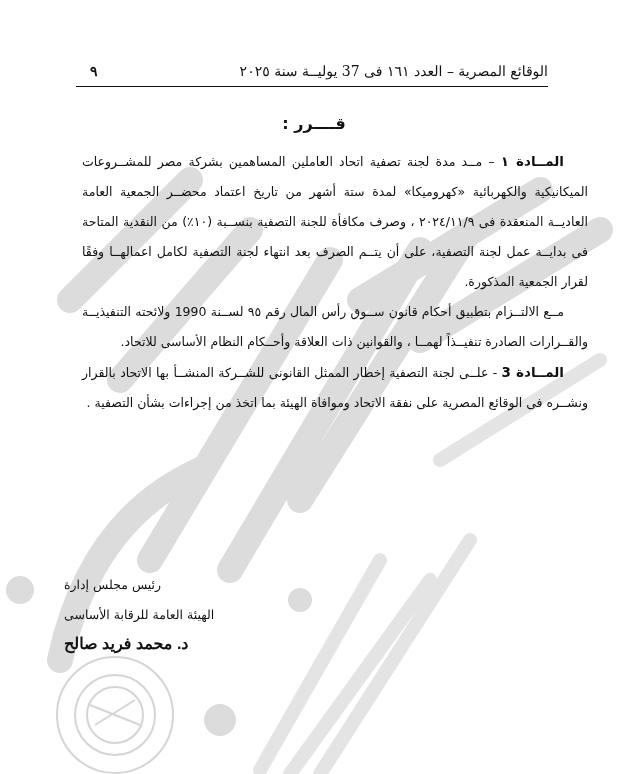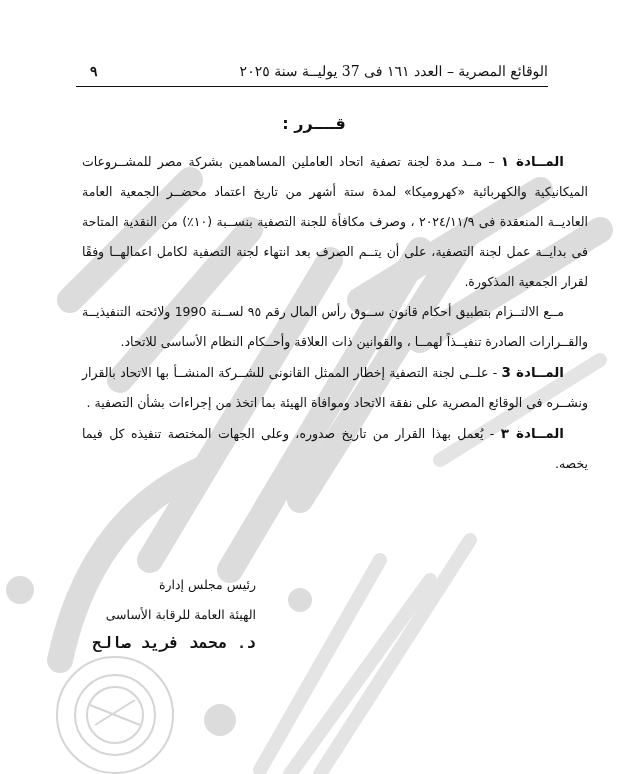--- a/index.html
+++ b/index.html
@@ -30,25 +30,25 @@
   }
   .body-text {
     position: absolute; left: 62px; width: 506px; top: 146px;
     direction: rtl; text-align: justify;
     font-size: 12.5px; line-height: 30px; margin-left: 20px;
   }
   .body-text p { margin: 0; }
   .body-text .indent { text-indent: 24px; }
   .art-label { font-weight: bold; font-size: 13.5px; }
   .signature {
-    position: absolute; left: 76px; width: 180px; top: 570px;
-    direction: rtl; text-align: right; font-family: "DejaVu Serif", serif;
+    position: absolute; left: 64px; width: 180px; top: 570px;
+    direction: rtl; text-align: left; font-family: "DejaVu Serif", serif;
   }
   .signature .line1, .signature .line2 { font-size: 12.5px; line-height: 30px; }
-  .signature .name { font-family: Liberation Mono, monospace; font-weight: bold; font-size: 16px; line-height: 28px; }
+  .signature .name { font-family: Liberation Sans, sans-serif; font-weight: bold; font-size: 16px; line-height: 28px; }
 </style>
 </head>
 <body>
 
 <svg class="watermark" width="628" height="774" viewBox="0 0 628 774">
   <g fill="none" stroke="#dcdcdc" stroke-width="26" stroke-linecap="round">
     <path d="M60 660 Q90 520 200 470"></path>
     <path d="M150 560 L330 260"></path>
     <path d="M230 570 L420 250"></path>
     <path d="M300 500 L470 230"></path>
@@ -85,23 +85,20 @@
   <div class="decision-title">قــــرر :</div>
 
   <div class="body-text">
     <p class="indent">
       <span class="art-label">المــادة ١</span><span> – مــد مدة لجنة تصفية اتحاد العاملين المساهمين بشركة مصر للمشــروعات الميكانيكية والكهربائية «كهروميكا» لمدة ستة أشهر من تاريخ اعتماد محضــر الجمعية العامة العاديــة المنعقدة فى ٢٠٢٤/١١/٩ ، وصرف مكافأة للجنة التصفية بنســبة (١٠٪) من النقدية المتاحة فى بدايــة عمل لجنة التصفية، على أن يتــم الصرف بعد انتهاء لجنة التصفية لكامل اعمالهــا وفقًا لقرار الجمعية المذكورة.</span>
     </p>
     <p class="indent">مــع الالتــزام بتطبيق أحكام قانون ســوق رأس المال رقم ٩٥ لســنة 1990 ولائحته التنفيذيــة والقــرارات الصادرة تنفيــذاً لهمــا ، والقوانين ذات العلاقة وأحــكام النظام الأساسى للاتحاد.</p>
     <p class="indent">
       <span class="art-label">المــادة 3</span><span> - علــى لجنة التصفية إخطار الممثل القانونى للشــركة المنشــأ بها الاتحاد بالقرار ونشــره فى الوقائع المصرية على نفقة الاتحاد وموافاة الهيئة بما اتخذ من إجراءات بشأن التصفية .</span>
     </p>
-    <p class="indent">
-      <span class="art-label">المــادة ٣</span><span> - يُعمل بهذا القرار من تاريخ صدوره، وعلى الجهات المختصة تنفيذه كل فيما يخصه.</span>
-    </p>
   </div>
 
   <div class="signature">
     <div class="line1">رئيس مجلس إدارة</div>
     <div class="line2">الهيئة العامة للرقابة الأساسى</div>
     <div class="name">د. محمد فريد صالح</div>
   </div>
 </div>
 
 </body></html>

